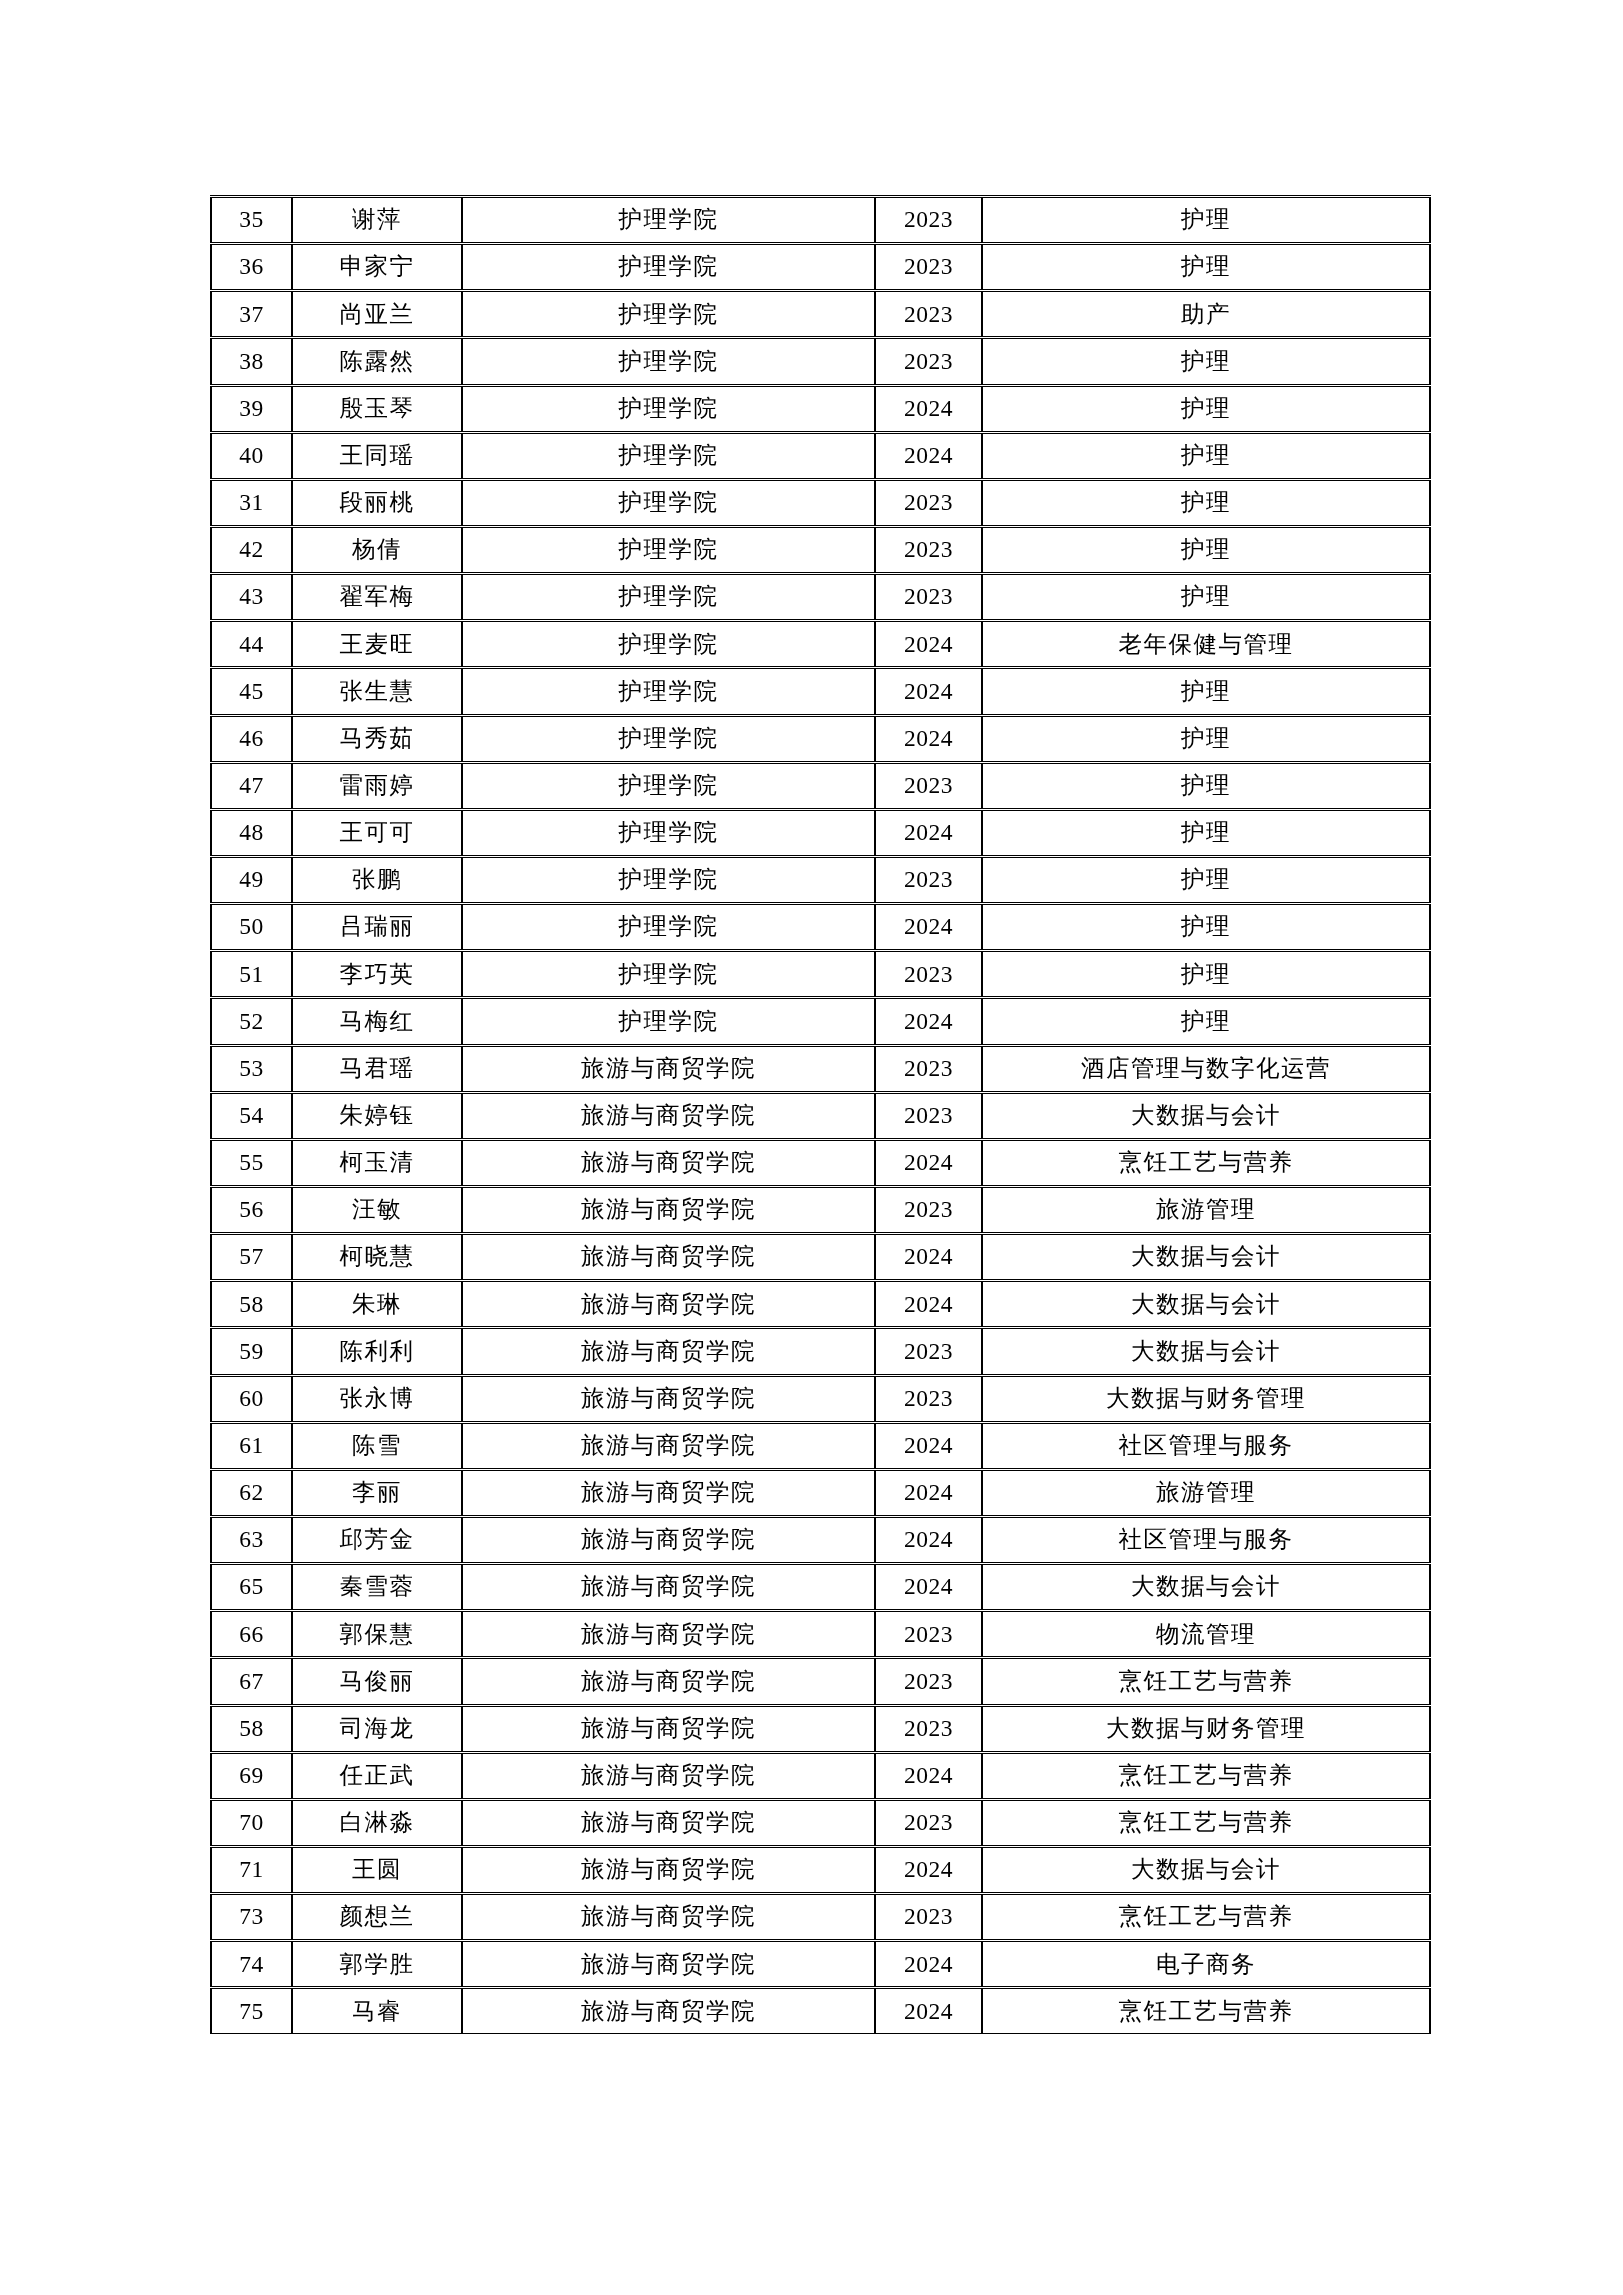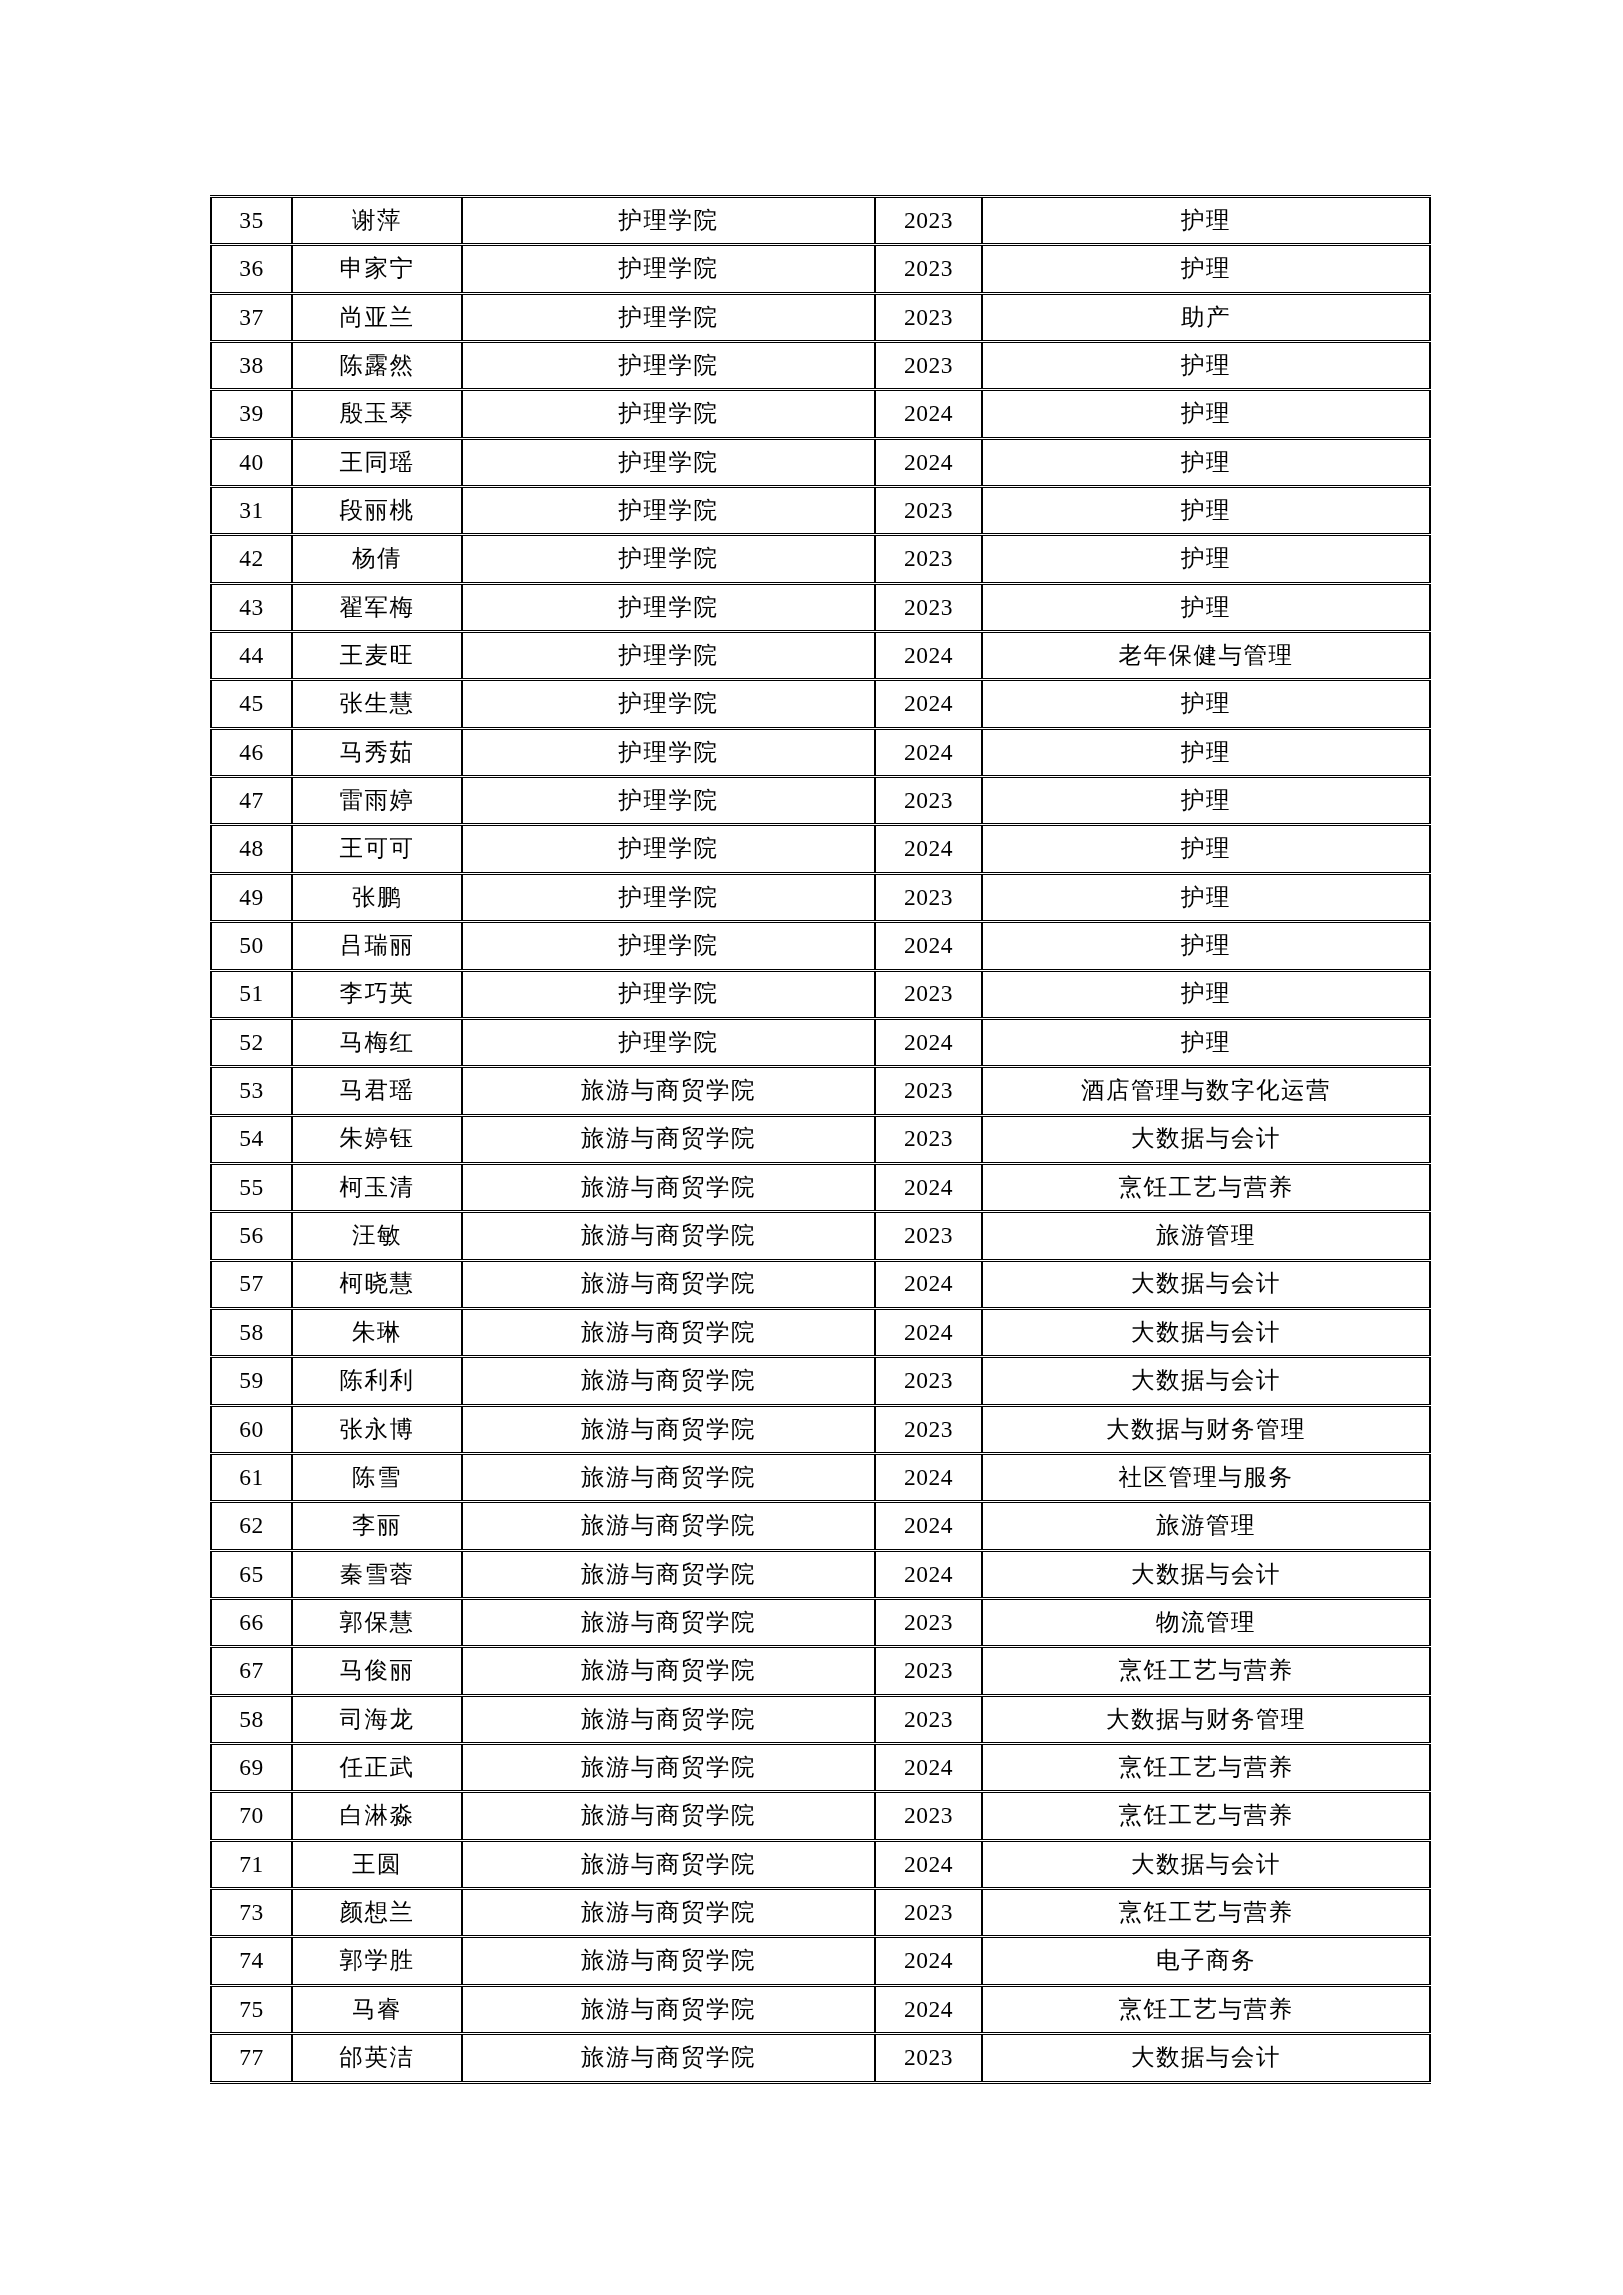--- a/index.html
+++ b/index.html
@@ -3,21 +3,21 @@
 <meta charset="utf-8">
 <style>
   html, body {
     margin: 0;
     padding: 0;
     background: #ffffff;
   }
   .page {
     position: relative;
     width: 1623px;
-    height: 2295px;
+    height: 2035px;
     background: #ffffff;
     overflow: hidden;
     font-family: "Liberation Serif", "DejaVu Serif", serif;
     color: #000000;
   }
   table.roster {
     position: absolute;
     left: 210px;
     top: 195px;
     width: 1219px;
@@ -247,20 +247,27 @@
           <td class="col-major">社区管理与服务</td>
         </tr>
         <tr>
           <td class="col-no">62</td>
           <td class="col-name">李丽</td>
           <td class="col-college">旅游与商贸学院</td>
           <td class="col-year">2024</td>
           <td class="col-major">旅游管理</td>
         </tr>
         <tr>
+          <td class="col-no">63</td>
+          <td class="col-name">邱芳金</td>
+          <td class="col-college">旅游与商贸学院</td>
+          <td class="col-year">2024</td>
+          <td class="col-major">社区管理与服务</td>
+        </tr>
+        <tr>
           <td class="col-no">65</td>
           <td class="col-name">秦雪蓉</td>
           <td class="col-college">旅游与商贸学院</td>
           <td class="col-year">2024</td>
           <td class="col-major">大数据与会计</td>
         </tr>
         <tr>
           <td class="col-no">66</td>
           <td class="col-name">郭保慧</td>
           <td class="col-college">旅游与商贸学院</td>

